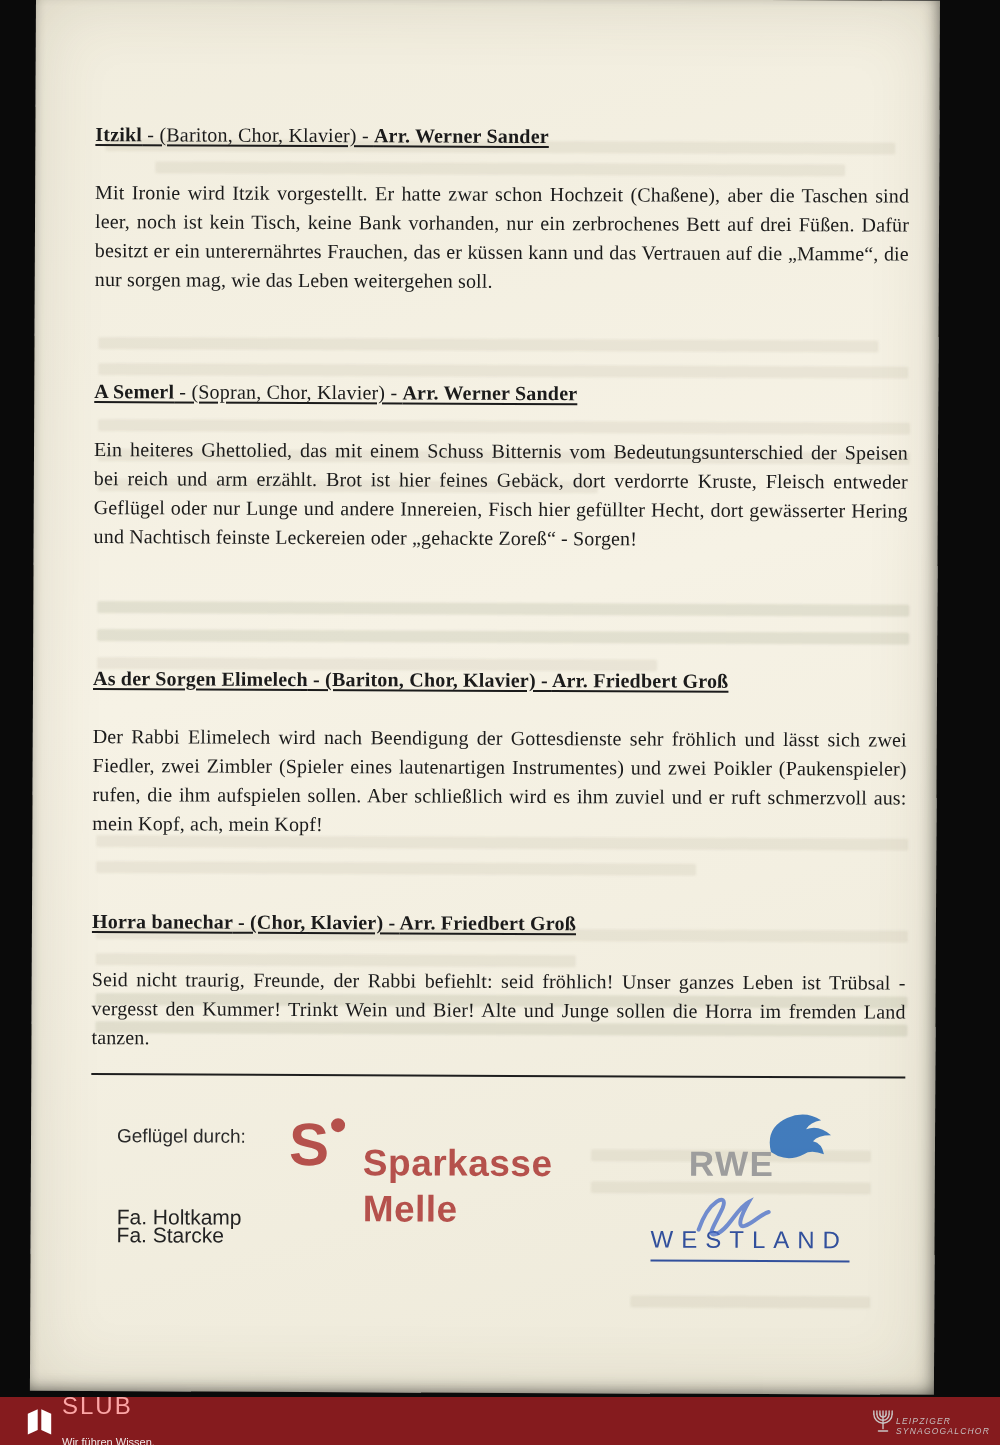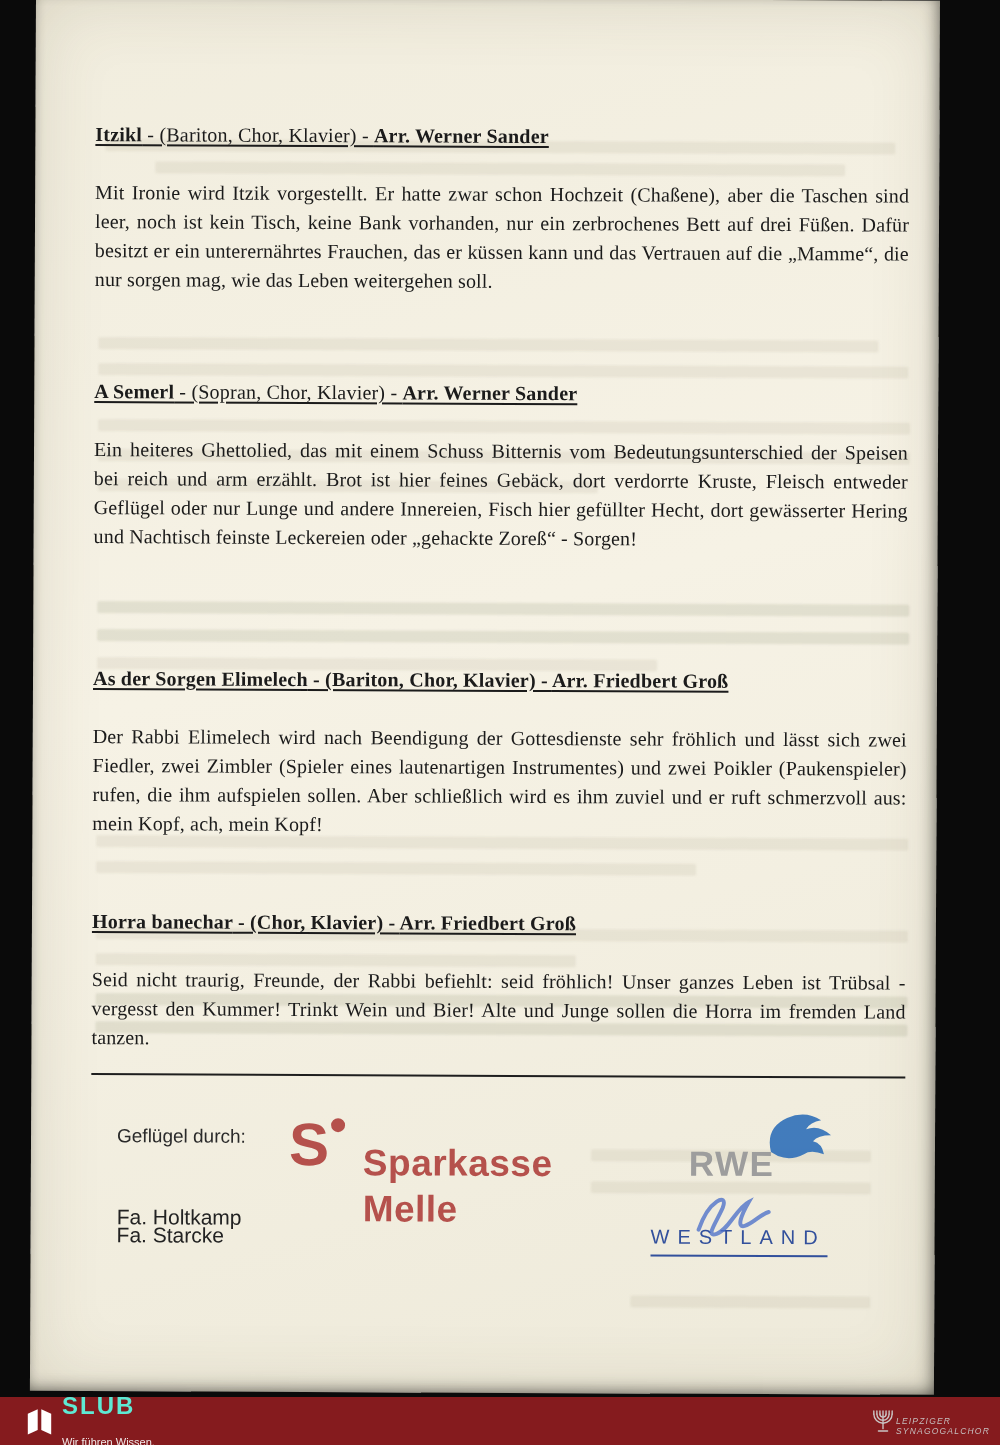--- a/index.html
+++ b/index.html
@@ -80,36 +80,36 @@
     font-size:37px;line-height:46px;font-weight:700;letter-spacing:0.5px;}
 
   .rwe{position:absolute;left:598px;top:0;width:216px;height:70px;}
   .rwe-text{position:absolute;left:0;top:38px;font-size:35px;font-weight:bold;
     color:#9d9d9d;letter-spacing:1.5px;}
   .rwe-mark{position:absolute;left:74px;top:4px;}
 
   .westland{position:absolute;left:560px;top:120px;width:250px;height:70px;}
   .wl-text{
     display:inline-block;
-    font-size:20px;letter-spacing:8px;color:#32509c;
+    font-size:24px;letter-spacing:8px;color:#32509c;
     border-bottom:2px solid #32509c;padding-bottom:6px;padding-right:2px;
   }
   .wl-scribble{position:absolute;left:34px;top:-38px;opacity:0.9;}
 
   
   .footer-bar{
     position:absolute;left:0;top:1397px;width:1000px;height:48px;
     background:#851b1e;
     display:flex;align-items:center;justify-content:space-between;
     box-sizing:border-box;padding:0 6px 0 26px;
     font-family:"Liberation Sans","DejaVu Sans",sans-serif;
   }
   .slub{display:flex;align-items:center;gap:9px;cursor:pointer;}
   .slub-col{display:flex;flex-direction:column;line-height:1;}
-  .slub-name{color:#5eead4;font-weight:bold;font-size:24px;letter-spacing:2px;}
+  .slub-name{color:#fca5a5;font-weight:normal;font-size:24px;letter-spacing:2px;}
   .slub-tagline{color:#f1e9e9;font-size:11px;margin-top:19px;}
   .chor{display:flex;align-items:flex-end;cursor:pointer;padding-right:4px;font-style:italic;}
   .chor-col{display:flex;flex-direction:column;line-height:1.25;}
   .chor-l1,.chor-l2{color:#c6bfbf;font-size:8.5px;letter-spacing:1.2px;}
 </style>
 </head>
 <body>
 
 <div class="stage">
 

